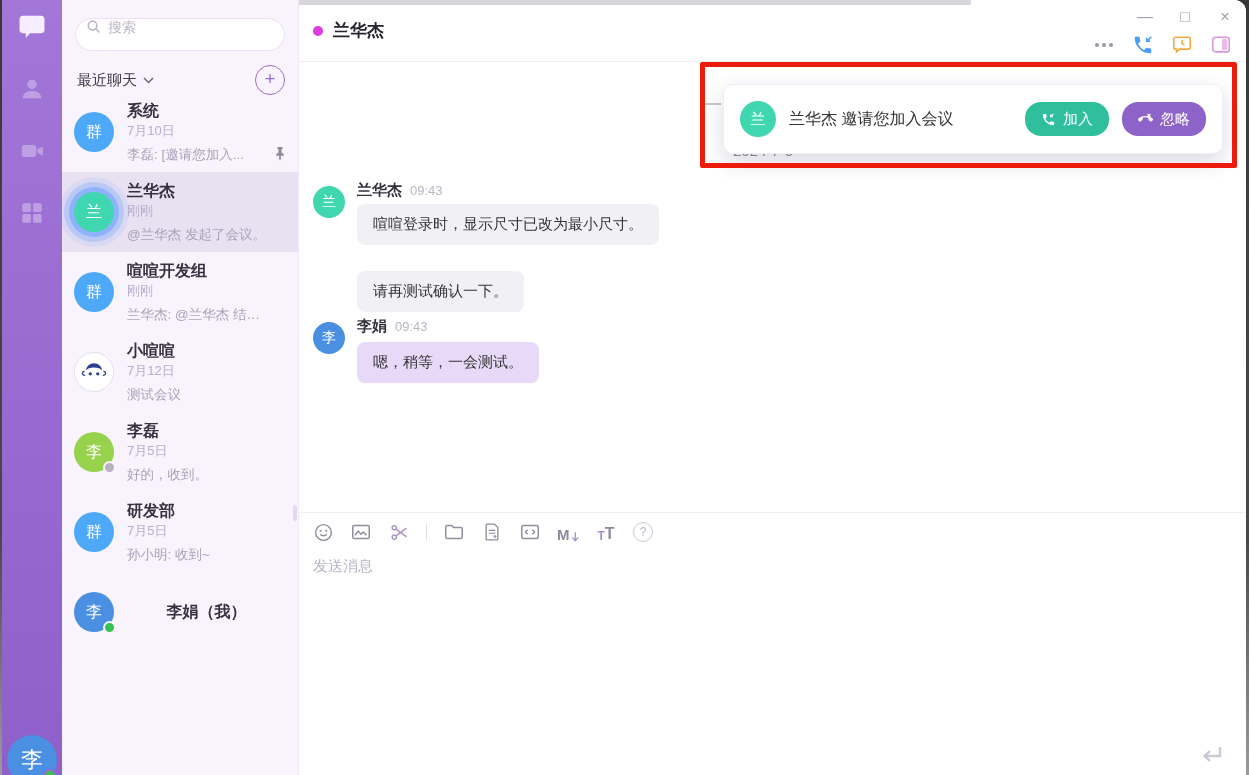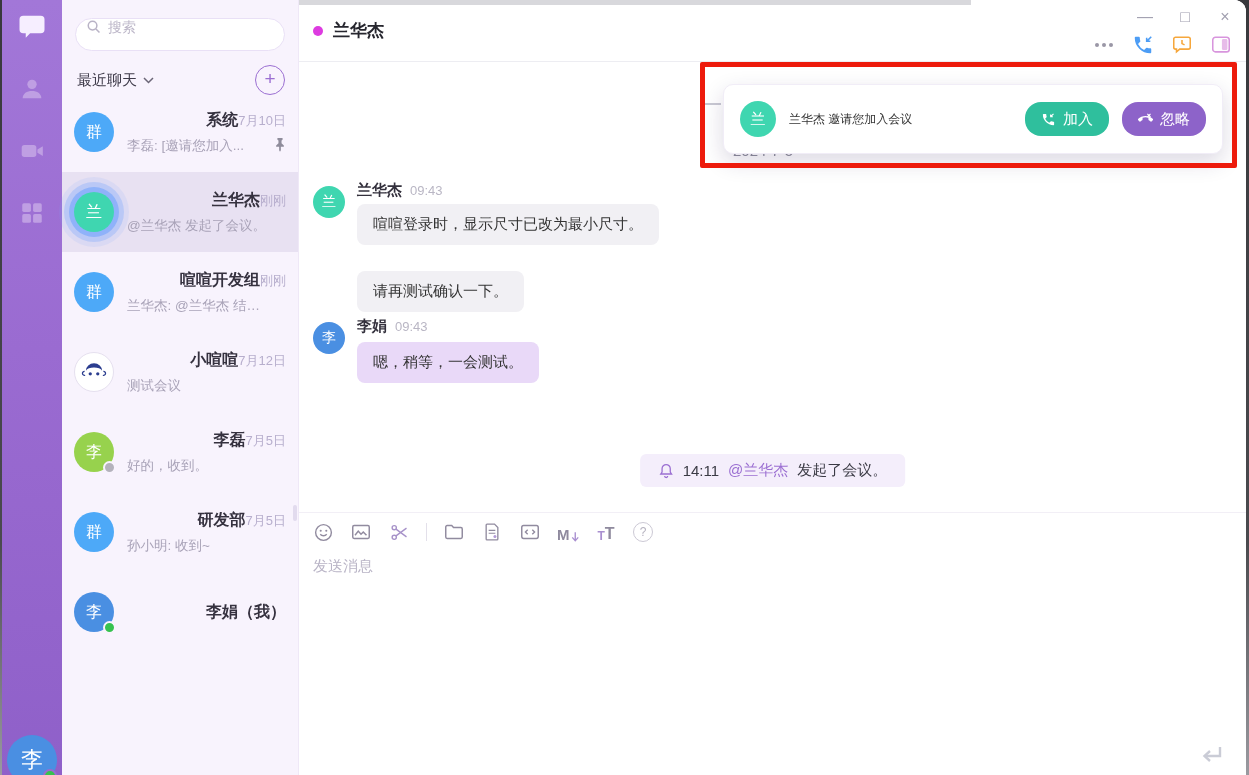--- a/index.html
+++ b/index.html
@@ -38,21 +38,21 @@
   .av.blue  { background:#4da9f8; }
   .av.teal  { background:#3fd6b0; }
   .av.green { background:#97d24d; }
   .av.dblue { background:#4a8fe2; }
   .av.face  { background:#ffffff; border:1px solid #e6e0ef; }
   .av-wrap.ringed .av { box-shadow:0 0 0 5px rgba(90,150,255,.45), 0 0 0 10px rgba(90,150,255,.25), 0 0 0 15px rgba(120,170,255,.13); }
   .presence-dot { position:absolute; right:-2px; bottom:-2px; width:13px; height:13px; border-radius:50%; border:2px solid #f8f3fd; }
   .presence-dot.gray { background:#b4b2bc; }
   .presence-dot.green { background:#36c24f; }
   .ci-body { flex:1; min-width:0; }
-  .ci-top { display:flex; align-items:baseline; justify-content:flex-end; }
+  .ci-top { display:flex; align-items:baseline; justify-content:flex-end;flex-direction:column; }
   .ci-name { font-size:16px; font-weight:bold; color:#35313f; white-space:nowrap; }
   .ci-time { font-size:13px; color:#b7aecd; white-space:nowrap; }
   .ci-bottom { margin-top:6px; display:flex; align-items:flex-start; justify-content:space-between; gap:4px; }
   .ci-preview { font-size:13.5px; color:#a9a3b8; white-space:nowrap; overflow:hidden; text-overflow:ellipsis; }
   .chat-item.solo .ci-top { align-items:center; }
   .list-scroll { position:absolute; right:1px; top:505px; width:4px; height:16px; border-radius:2px; background:#e2dbee; }
 
   
   .main { flex:1; position:relative; background:#fff; }
   .top-edge { position:absolute; left:0; top:0; width:672px; height:5px; background:#d8d8dc; z-index:3; }
@@ -70,21 +70,21 @@
   
   .bg-dash { position:absolute; left:404px; top:103px; width:18px; height:2px; background:#c9c9d3; z-index:1; }
   .bg-date { position:absolute; left:434px; top:142px; font-size:15px; color:#8f8f9c; z-index:1; }
 
   
   .banner { position:absolute; left:424px; top:84px; width:500px; height:70px; background:#fff; border-radius:10px;
             border:1px solid #f1edf7; box-shadow:0 8px 22px rgba(40,20,80,.16); z-index:5;
             display:flex; align-items:center; padding:0 16px; gap:13px; }
   .banner .b-av { width:36px; height:36px; border-radius:50%; background:#3fd6b0; color:#fff; font-size:15px;
             display:flex; align-items:center; justify-content:center; flex:0 0 36px; }
-  .banner .b-msg { flex:1; font-size:12px; color:#333; }
+  .banner .b-msg { flex:1; font-size:16px; color:#333; }
   .b-btn { height:34px; padding:0 16px; border:none; border-radius:16px; color:#fff; font-size:15px;
            display:flex; align-items:center; gap:7px; cursor:pointer; font-family:inherit; }
   .b-btn.join { background:#2fbf9d; }
   .b-btn.ignore { background:#8d63c9; }
 
   
   .red-box { position:absolute; left:401px; top:62px; width:537px; height:106px; border:5px solid #ed1b0c;
              border-radius:2px; z-index:7; pointer-events:none; }
 
   
@@ -386,29 +386,20 @@
     <div class="bubble gray bb-2">请再测试确认一下。</div>
 
     <div class="msg-av av-g2">李</div>
     <div class="msg-head mh-g2">
       <span class="msg-sender">李娟</span>
       <span class="msg-time">09:43</span>
     </div>
     <div class="bubble purple bb-3">嗯，稍等，一会测试。</div>
 
 
-    <div class="notice-pill">
-      <svg width="16" height="16" viewBox="0 0 16 16">
-            <path d="M8 1.6a4.1 4.1 0 0 0-4.1 4.1v3.4L2.6 11h10.8l-1.3-1.9V5.7A4.1 4.1 0 0 0 8 1.6z" fill="none" stroke="#9b6fd2" stroke-width="1.3"></path>
-            <path d="M6.5 13a1.5 1.5 0 0 0 3 0" fill="none" stroke="#9b6fd2" stroke-width="1.3"></path>
-          </svg>
-      <span class="n-time">14:11</span>
-      <span class="n-mention">@兰华杰</span>
-      <span class="n-text">发起了会议。</span>
-    </div>
 
     <div class="composer">
       <div class="toolbar">
         <div class="tb">
           <svg width="21" height="21" viewBox="0 0 24 24">
                 <circle cx="12" cy="12" r="9" fill="none" stroke="#918b9f" stroke-width="1.6"></circle>
                 <circle cx="8.8" cy="10" r="1.2" fill="#918b9f"></circle>
                 <circle cx="15.2" cy="10" r="1.2" fill="#918b9f"></circle>
                 <path d="M8.3 14a4.8 4.8 0 0 0 7.4 0" fill="none" stroke="#918b9f" stroke-width="1.6"></path>
               </svg>

